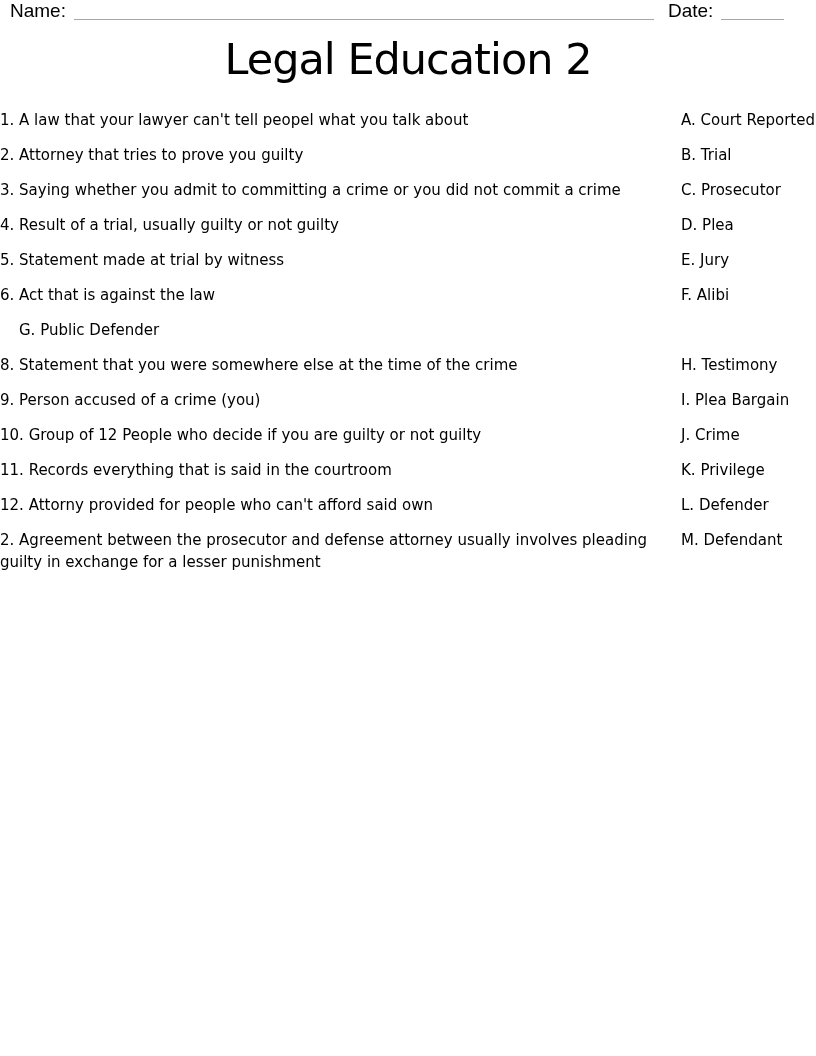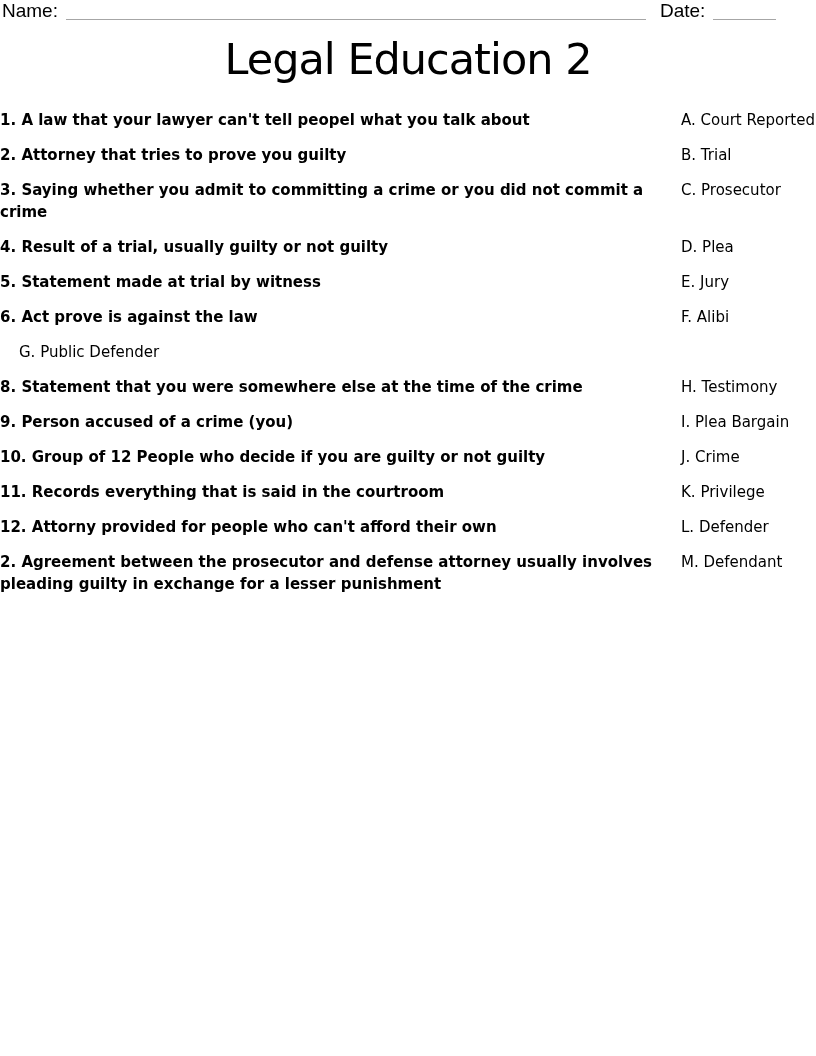--- a/index.html
+++ b/index.html
@@ -13,21 +13,21 @@
     overflow: hidden;
     color: #000000;
     font-family: "DejaVu Sans", sans-serif;
   }
   
   .header-row {
     display: flex;
     align-items: flex-end;
     font-family: "Liberation Sans", sans-serif;
     font-size: 19px;
-    padding: 1px 4px 0 2px;
+    padding: 1px 4px 0 10px;
     height: 22px;
     box-sizing: border-box;
   }
   .blank-line {
     border-bottom: 1px solid #a6a6a6;
     height: 16px;
     box-sizing: border-box;
   }
   .name-blank {
     flex: 1 1 auto;
@@ -55,21 +55,20 @@
   .match-row {
     display: flex;
     align-items: flex-start;
     margin-bottom: 13px;
     font-size: 15px;
     line-height: 22px;
   }
   .question-cell {
     width: 662px;
     flex: 0 0 662px;
-    font-weight: bold;
   }
   .answer-cell {
     margin-left: 19px;
     white-space: nowrap;
   }
 </style>
 </head>
 <body>
 
 <div class="header-row">
@@ -102,21 +101,21 @@
     <div class="question-cell"><span>4.</span> <span>Result of a trial, usually guilty or not guilty</span></div>
     <div class="answer-cell"><span>D.</span> <span>Plea</span></div>
   </div>
 
   <div class="match-row">
     <div class="question-cell"><span>5.</span> <span>Statement made at trial by witness</span></div>
     <div class="answer-cell"><span>E.</span> <span>Jury</span></div>
   </div>
 
   <div class="match-row">
-    <div class="question-cell"><span>6.</span> <span>Act prove is against the law</span></div>
+    <div class="question-cell"><span>6.</span> <span>Act that is against the law</span></div>
     <div class="answer-cell"><span>F.</span> <span>Alibi</span></div>
   </div>
 
   <div class="match-row">
     <div class="answer-cell"><span>G.</span> <span>Public Defender</span></div>
   </div>
 
   <div class="match-row">
     <div class="question-cell"><span>8.</span> <span>Statement that you were somewhere else at the time of the crime</span></div>
     <div class="answer-cell"><span>H.</span> <span>Testimony</span></div>
@@ -131,21 +130,21 @@
     <div class="question-cell"><span>10.</span> <span>Group of 12 People who decide if you are guilty or not guilty</span></div>
     <div class="answer-cell"><span>J.</span> <span>Crime</span></div>
   </div>
 
   <div class="match-row">
     <div class="question-cell"><span>11.</span> <span>Records everything that is said in the courtroom</span></div>
     <div class="answer-cell"><span>K.</span> <span>Privilege</span></div>
   </div>
 
   <div class="match-row">
-    <div class="question-cell"><span>12.</span> <span>Attorny provided for people who can't afford their own</span></div>
+    <div class="question-cell"><span>12.</span> <span>Attorny provided for people who can't afford said own</span></div>
     <div class="answer-cell"><span>L.</span> <span>Defender</span></div>
   </div>
 
   <div class="match-row">
     <div class="question-cell"><span>2.</span> <span>Agreement between the prosecutor and defense attorney usually involves pleading guilty in exchange for a lesser punishment</span></div>
     <div class="answer-cell"><span>M.</span> <span>Defendant</span></div>
   </div>
 
 </div>
 

